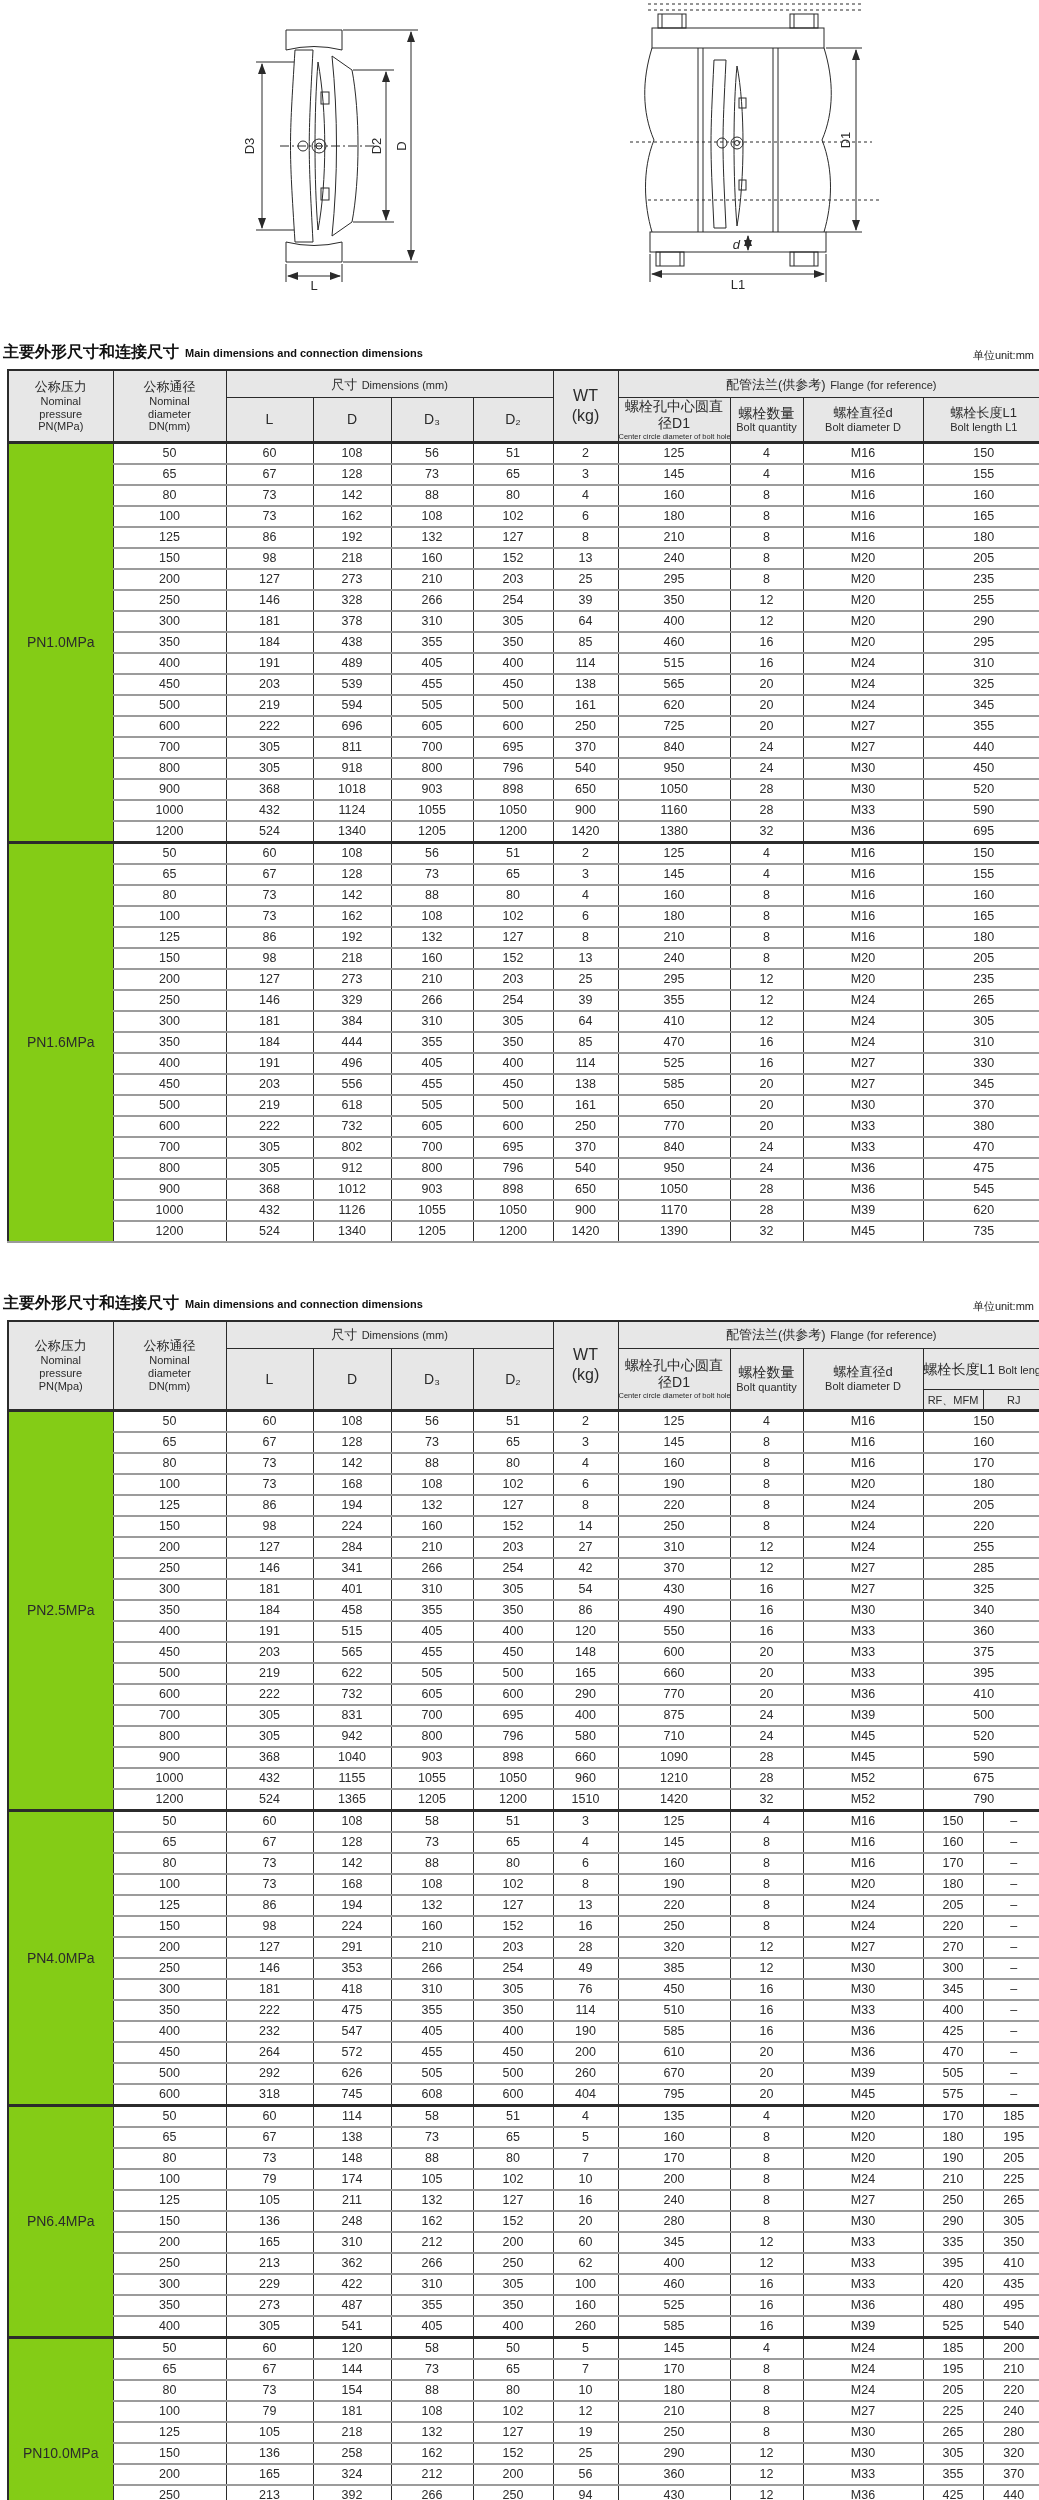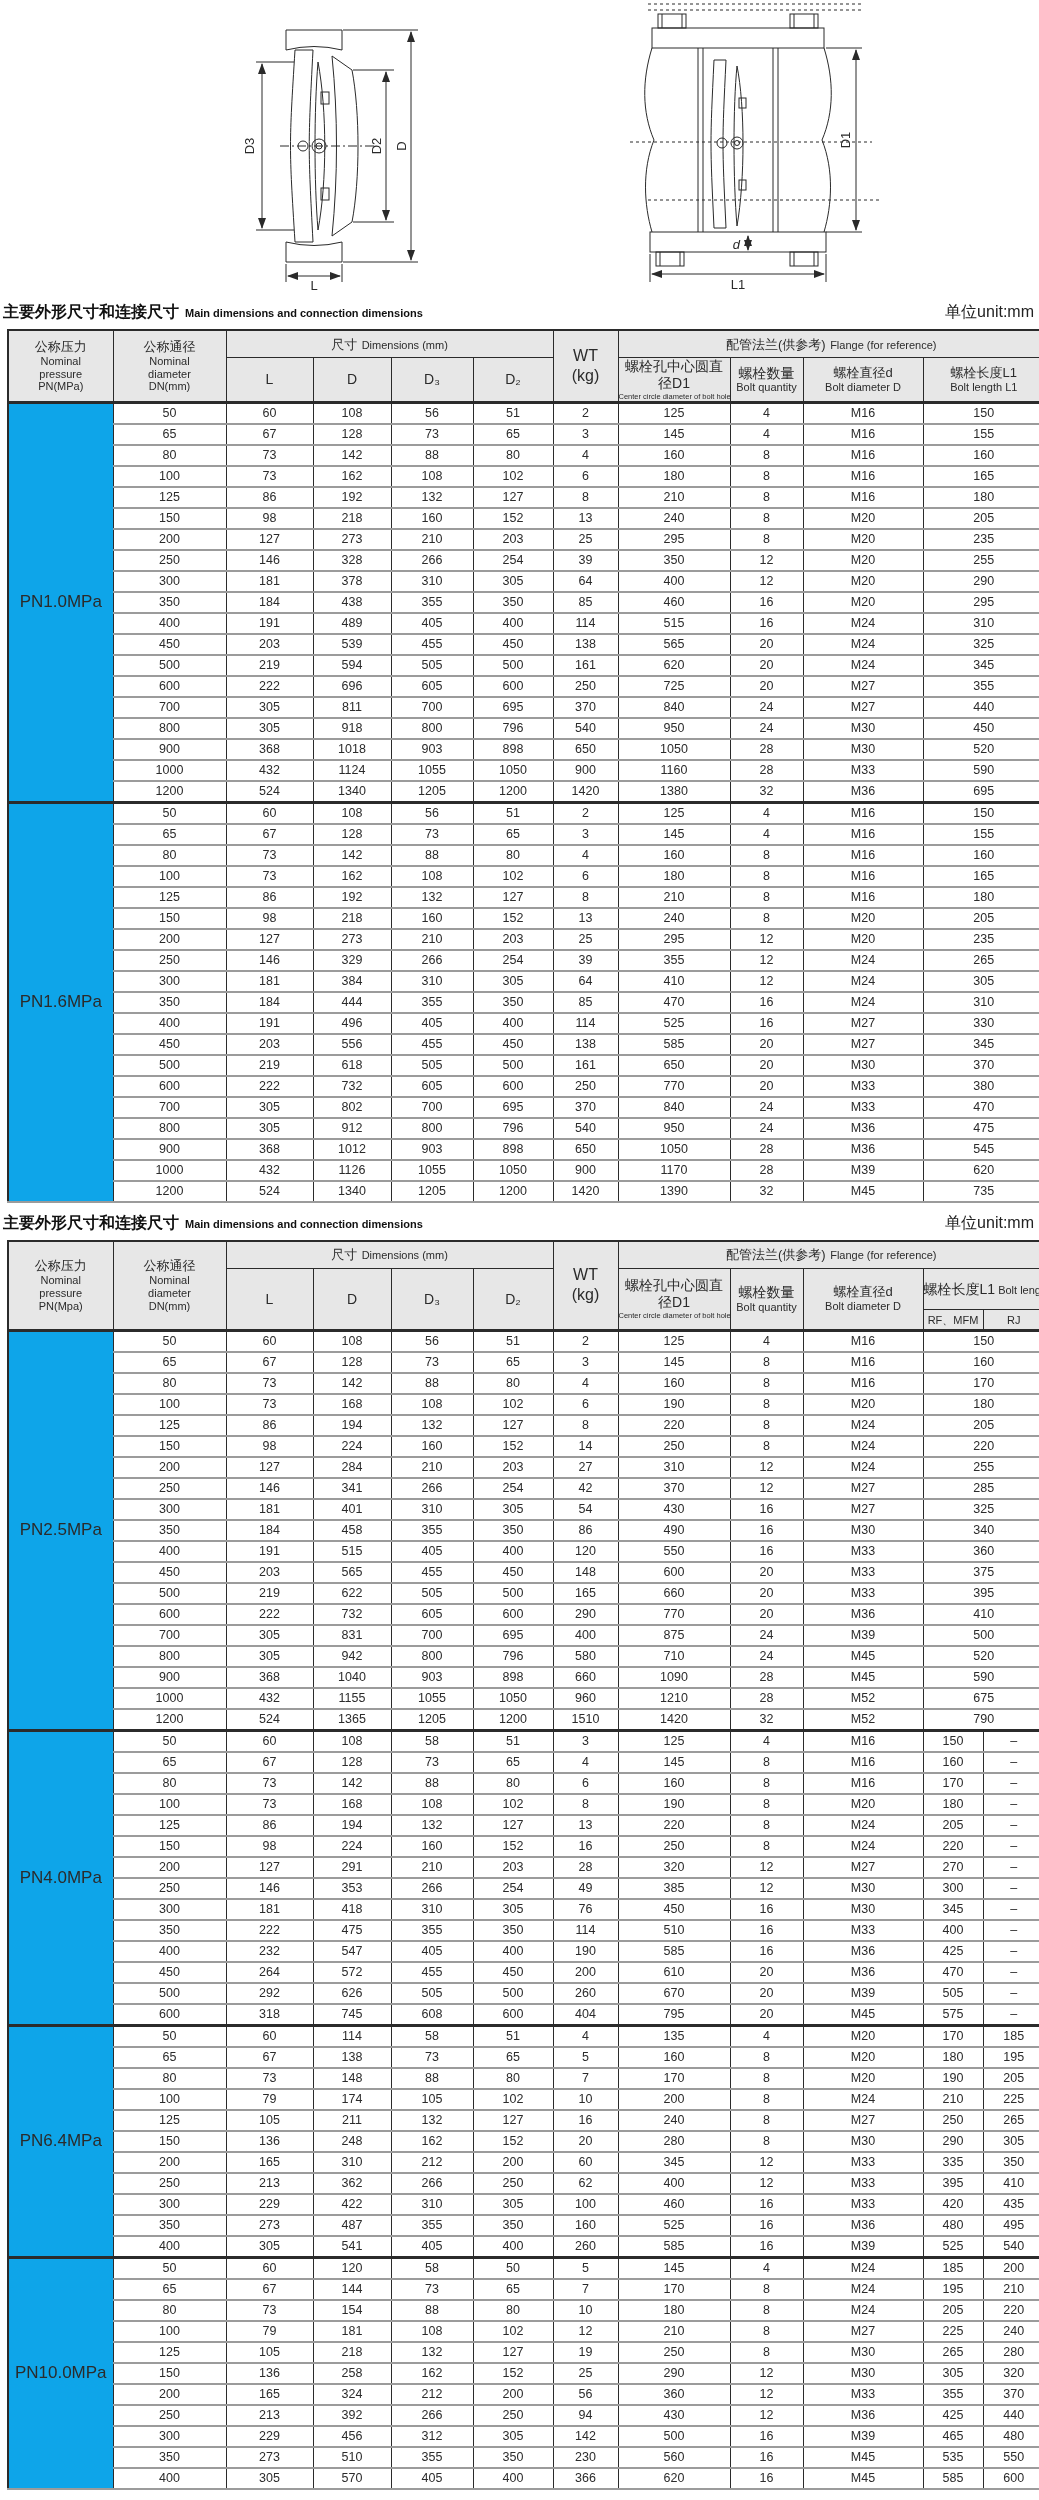--- a/index.html
+++ b/index.html
@@ -7,23 +7,23 @@
     width:1039px; background:#fff; color:#2b2b2b;
     font-family:"Liberation Sans", sans-serif;
     -webkit-font-smoothing:antialiased;
   }
   
   .drawings{display:block;width:1039px;height:292px;}
   .drawings text{font-family:"Liberation Sans",sans-serif;font-size:13px;fill:#2a2a2a;}
   
   .sec-head{display:flex;align-items:flex-end;justify-content:space-between;
     margin:10px 3px 6px 3px;}
-  .sec-head .title{font-size:16px;font-weight:bold;color:#111;}
+  .sec-head .title{font-size:16px;font-weight:bold;color:#111;margin-top:40px;}
   .sec-head .title .en{margin-left:6px;}
-  .sec-head .unit{font-size:16px;color:#222;padding-right:2px;}
+  .sec-head .unit{font-size:11px;color:#222;padding-right:2px;}
   
   table.dim{border-collapse:collapse;table-layout:fixed;width:1037px;margin:0 1px 4px 7px;
     border:2px solid #2b2b2b;}
   table.dim th, table.dim td{
     border:1px solid #2b2b2b; text-align:center; vertical-align:middle;
     padding:0; font-weight:normal; color:#2b2b2b; overflow:hidden;
   }
   table.dim thead th{background:#e7e7e7;}
   .zh{font-size:13px;line-height:1.25;}
   .zh.s{font-size:14px;line-height:1.2;}
@@ -31,21 +31,21 @@
   .tiny{font-size:7.5px;line-height:1.2;white-space:nowrap;}
   .dimletter{font-size:14px;}
   .wt{font-size:16px;line-height:1.25;}
   .bl-line{font-size:11px;line-height:1.3;white-space:nowrap;}
   table.dim tbody td{
     height:19px; font-size:12.5px;
     border-top:2px solid #9b9b9b; border-bottom:2px solid #9b9b9b;
     border-left:1px solid #2b2b2b; border-right:1px solid #2b2b2b;
   }
   table.dim tbody tr.gstart td{border-top:3px solid #2b2b2b;}
-  table.dim tbody td.pcell{font-size:17px;background:#0ea5e9;}
+  table.dim tbody td.pcell{font-size:14px;background:#84cc16;}
   table.dim thead tr.sub th{height:40px;}
   table.dim thead tr.grp th{height:26px;}
   table.dim thead tr.sub3 th{height:19px;}
 </style>
 </head>
 <body>
 
 <div class="page">
 
   <svg class="drawings" viewBox="0 0 1039 292" xmlns="http://www.w3.org/2000/svg">

